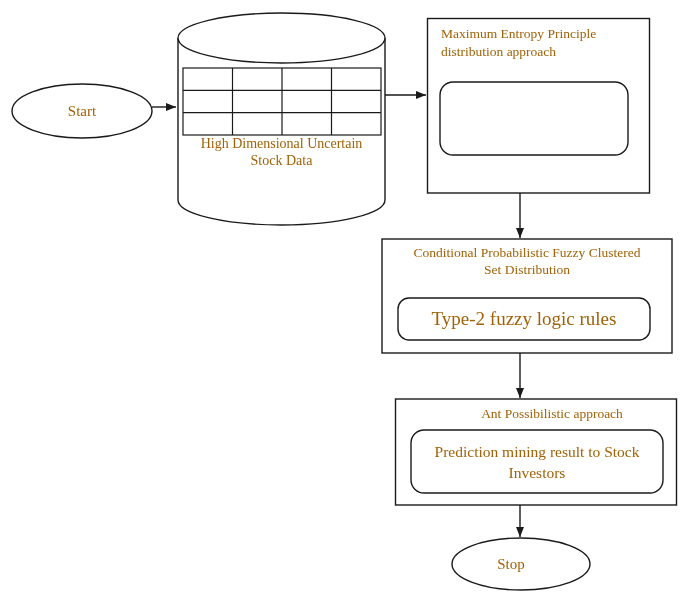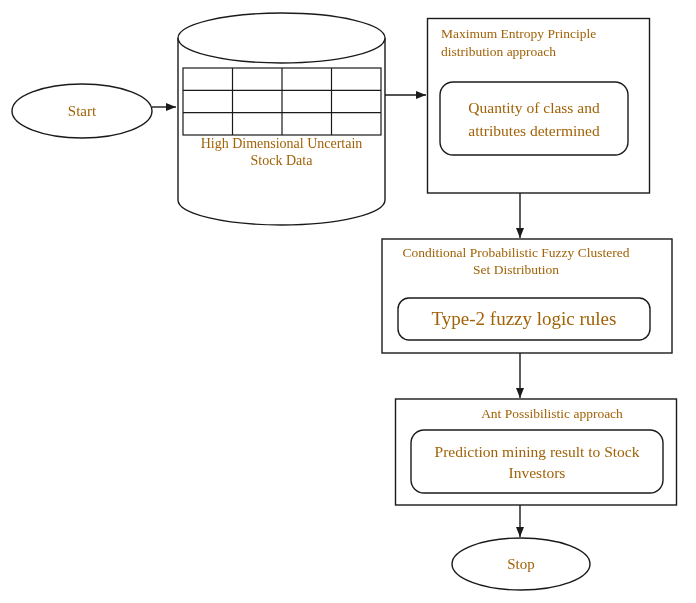--- a/index.html
+++ b/index.html
@@ -44,38 +44,38 @@
   }
   .entropy-header {
     left: 441px; top: 25px; width: 200px;
     font-size: 13.5px; line-height: 17.5px;
   }
   .entropy-body {
     left: 440px; top: 82px; width: 188px; height: 73px;
     font-size: 15.5px; line-height: 23px;
   }
   .fuzzy-header {
-    left: 371px; top: 244px; width: 290px;
+    left: 382px; top: 244px; width: 290px;
     font-size: 13.5px; line-height: 17px;
   }
   .fuzzy-body {
     left: 398px; top: 298px; width: 252px; height: 42px;
     font-size: 19px;
   }
   .ant-header {
     left: 395px; top: 406px; width: 282px;
     font-size: 13.5px;
     margin-left: 16px;
   }
   .ant-body {
     left: 411px; top: 430px; width: 252px; height: 63px;
     font-size: 15.5px; line-height: 21px;
   }
   .stop-label {
-    left: 452px; top: 538px; width: 138px; height: 52px;
+    left: 442px; top: 538px; width: 138px; height: 52px;
     font-size: 15px;
   }
 </style>
 </head>
 <body>
 
 <div class="canvas">
 
   <svg width="696" height="603" viewBox="0 0 696 603">
     <defs>
@@ -125,24 +125,20 @@
     <div>Stock Data</div>
   </div>
 
   <div class="label start-label flexcenter">Start</div>
 
   <div class="label entropy-header">
     <div>Maximum Entropy Principle</div>
     <div>distribution approach</div>
   </div>
 
-  <div class="label entropy-body flexcenter center">
-    <div>Quantity of class and</div>
-    <div>attributes determined</div>
-  </div>
 
   <div class="label fuzzy-header center">
     <div>Conditional Probabilistic Fuzzy Clustered</div>
     <div>Set Distribution</div>
   </div>
 
   <div class="label fuzzy-body flexcenter center">Type-2 fuzzy logic rules</div>
 
   <div class="label ant-header center">Ant Possibilistic approach</div>
 

